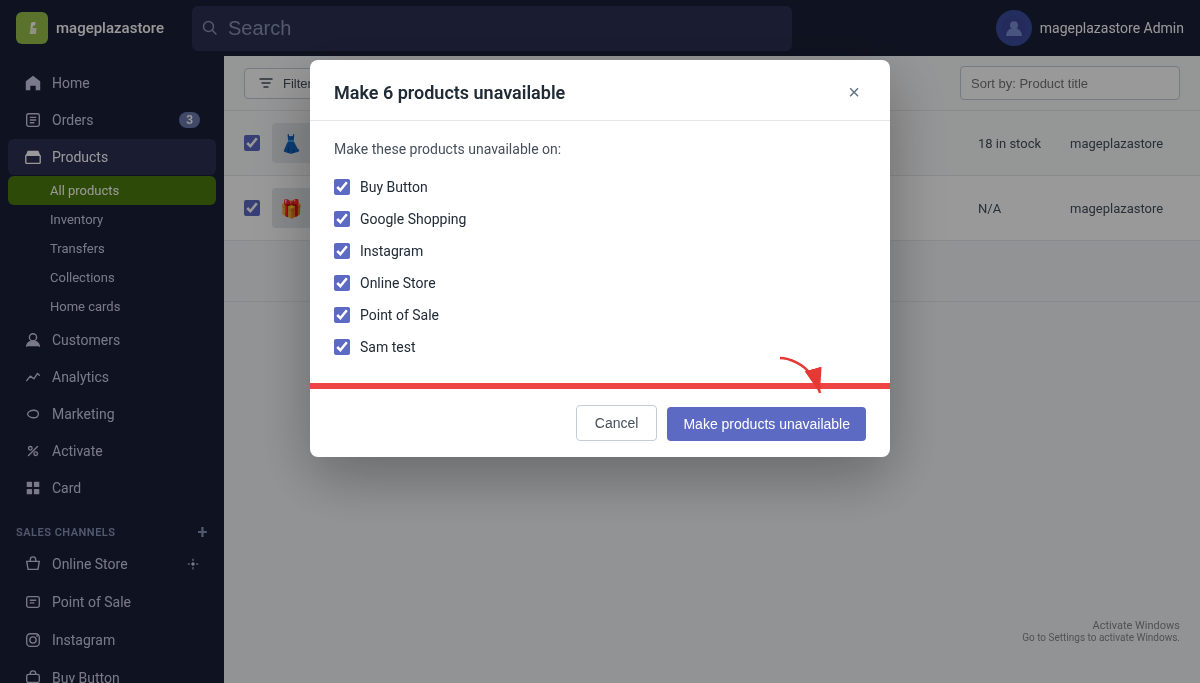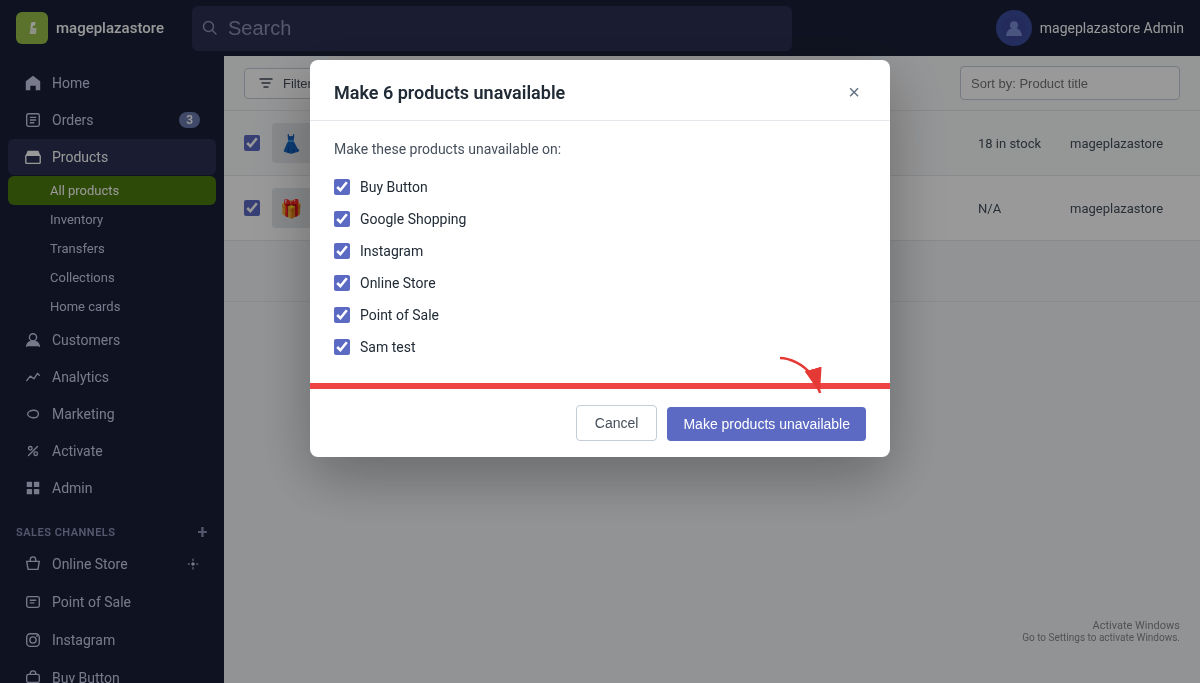--- a/index.html
+++ b/index.html
@@ -463,21 +463,21 @@
           </svg>
         <span>Activate</span>
       </div>
       <div class="sidebar-nav-item">
         <svg class="sidebar-icon" viewBox="0 0 20 20" fill="currentColor">
             <rect x="3" y="3" width="6" height="6" rx="1"></rect>
             <rect x="11" y="3" width="6" height="6" rx="1"></rect>
             <rect x="3" y="11" width="6" height="6" rx="1"></rect>
             <rect x="11" y="11" width="6" height="6" rx="1"></rect>
           </svg>
-        <span>Admin</span>
+        <span>Card</span>
       </div>
     </div>
 
     <div class="sidebar-section-label">
       <span>SALES CHANNELS</span>
       <span class="add-btn">+</span>
     </div>
     <div class="sidebar-nav-item">
       <svg class="sidebar-icon" viewBox="0 0 20 20" fill="none" stroke="currentColor" stroke-width="1.5">
           <path d="M3 7h14l-1.5 9H4.5L3 7z"></path>

